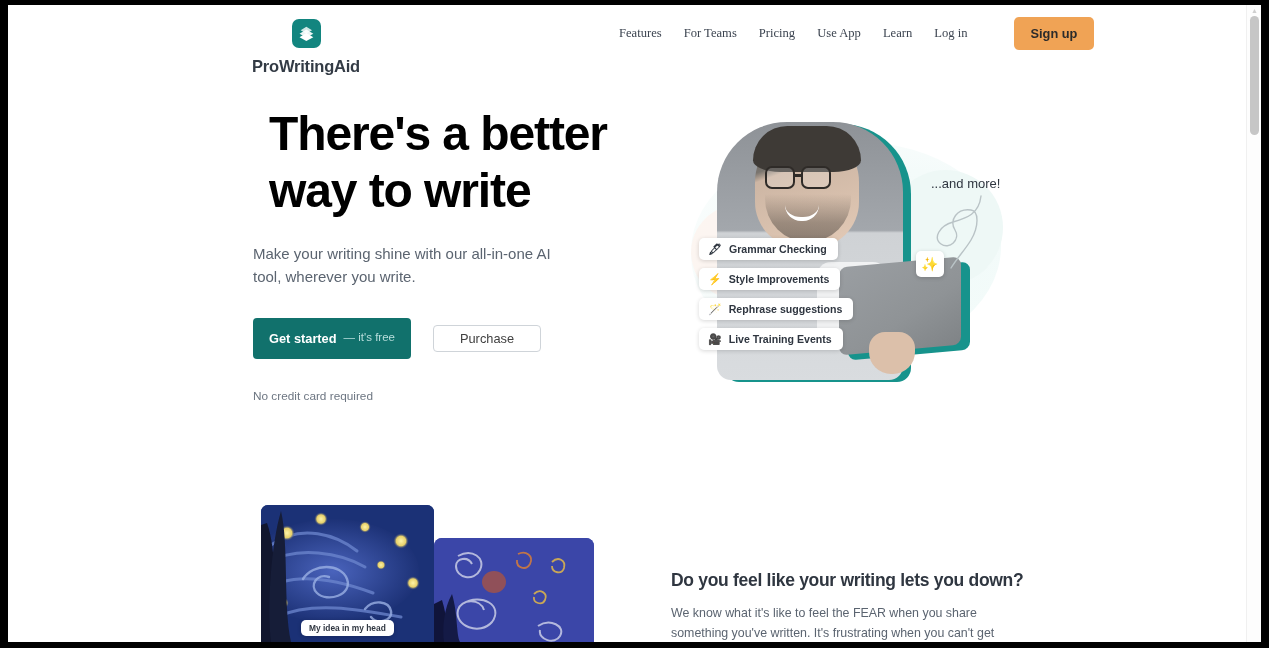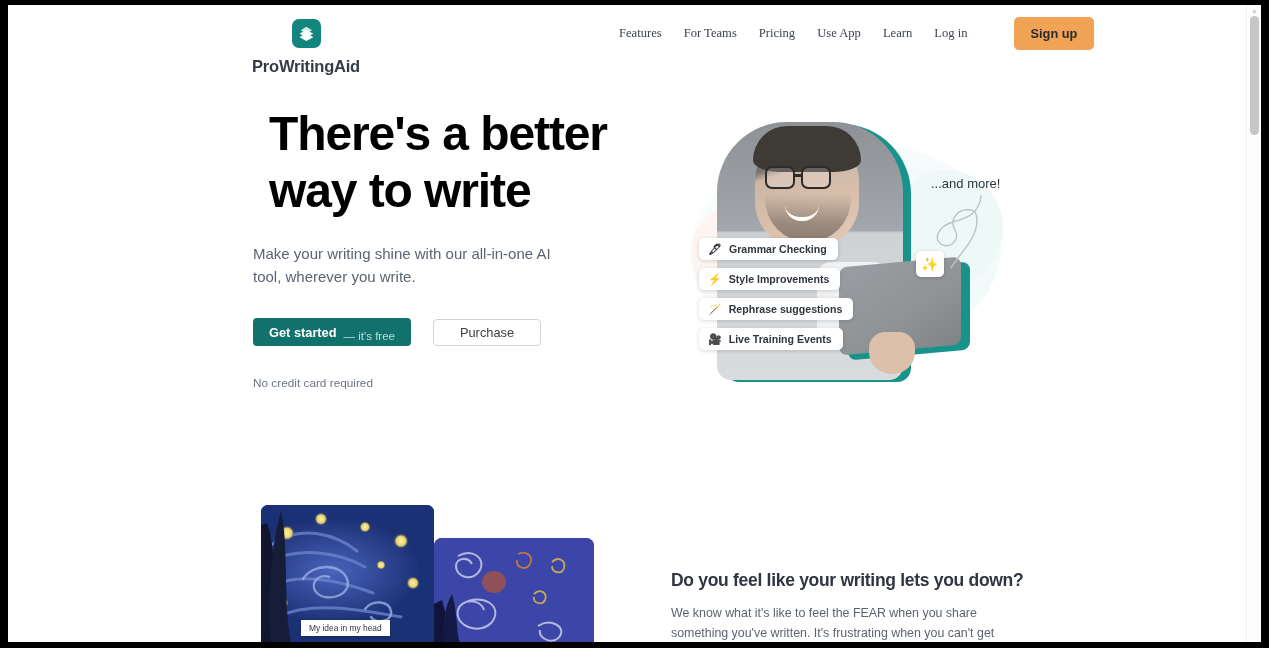--- a/index.html
+++ b/index.html
@@ -93,26 +93,26 @@
     color:#000000; letter-spacing:-1.1px;margin-left:16px;
   }
   #hero-sub {
     margin-top:23px;
     font-size:15px; line-height:23px; color:#5b6470;
     width:325px;
   }
   #hero-cta { margin-top:30px; display:flex; align-items:center; gap:22px; }
   #get-started {
     background:#11716c; border:none; border-radius:4px;
-    padding:4px 16px; cursor:pointer; white-space:nowrap;
+    padding:13px 16px; cursor:pointer; white-space:nowrap;
     font-family:"Liberation Sans", sans-serif;
-    display:flex; align-items:center; gap:7px;
+    display:flex; align-items:flex-start; gap:7px;
   }
   #gs-main { color:#ffffff; font-size:12.8px; font-weight:bold; }
-  #gs-sub  { color:#b9dedc; font-size:11.5px;margin-top:8px; }
+  #gs-sub  { color:#b9dedc; font-size:11.5px; }
   #purchase {
     background:#ffffff; border:1px solid #cfd4d9; border-radius:4px;
     padding:5px 26px; cursor:pointer;
     color:#404040; font-size:12.8px;
     font-family:"Liberation Sans", sans-serif;
     text-align:center;
   }
   #no-card {
     margin-top:30px; font-size:11.8px; color:#6d7682;
   }
@@ -235,23 +235,23 @@
   
   #starry {
     position:absolute; left:253px; top:500px;
     width:173px; height:137px;
     border-radius:7px 7px 0 0;
     overflow:hidden;
     background:#1b3a8c;
   }
   #starry-cap {
     position:absolute; left:293px; top:615px;
-    background:#ffffff; border-radius:0;
+    background:#ffffff; border-radius:5px;
     box-shadow:0 1px 4px rgba(0,0,0,.2);
-    padding:3px 8px; font-size:8.4px; color:#2f3640; font-weight:normal;
+    padding:3px 8px; font-size:8.4px; color:#2f3640; font-weight:bold;
     white-space:nowrap;
   }
   #sketch {
     position:absolute; left:426px; top:533px;
     width:160px; height:104px;
     background:#3b46a8; border-radius:8px 8px 0 0;
     overflow:hidden;
   }
 
   #lower-right { position:absolute; left:663px; top:565px; width:345px; }

